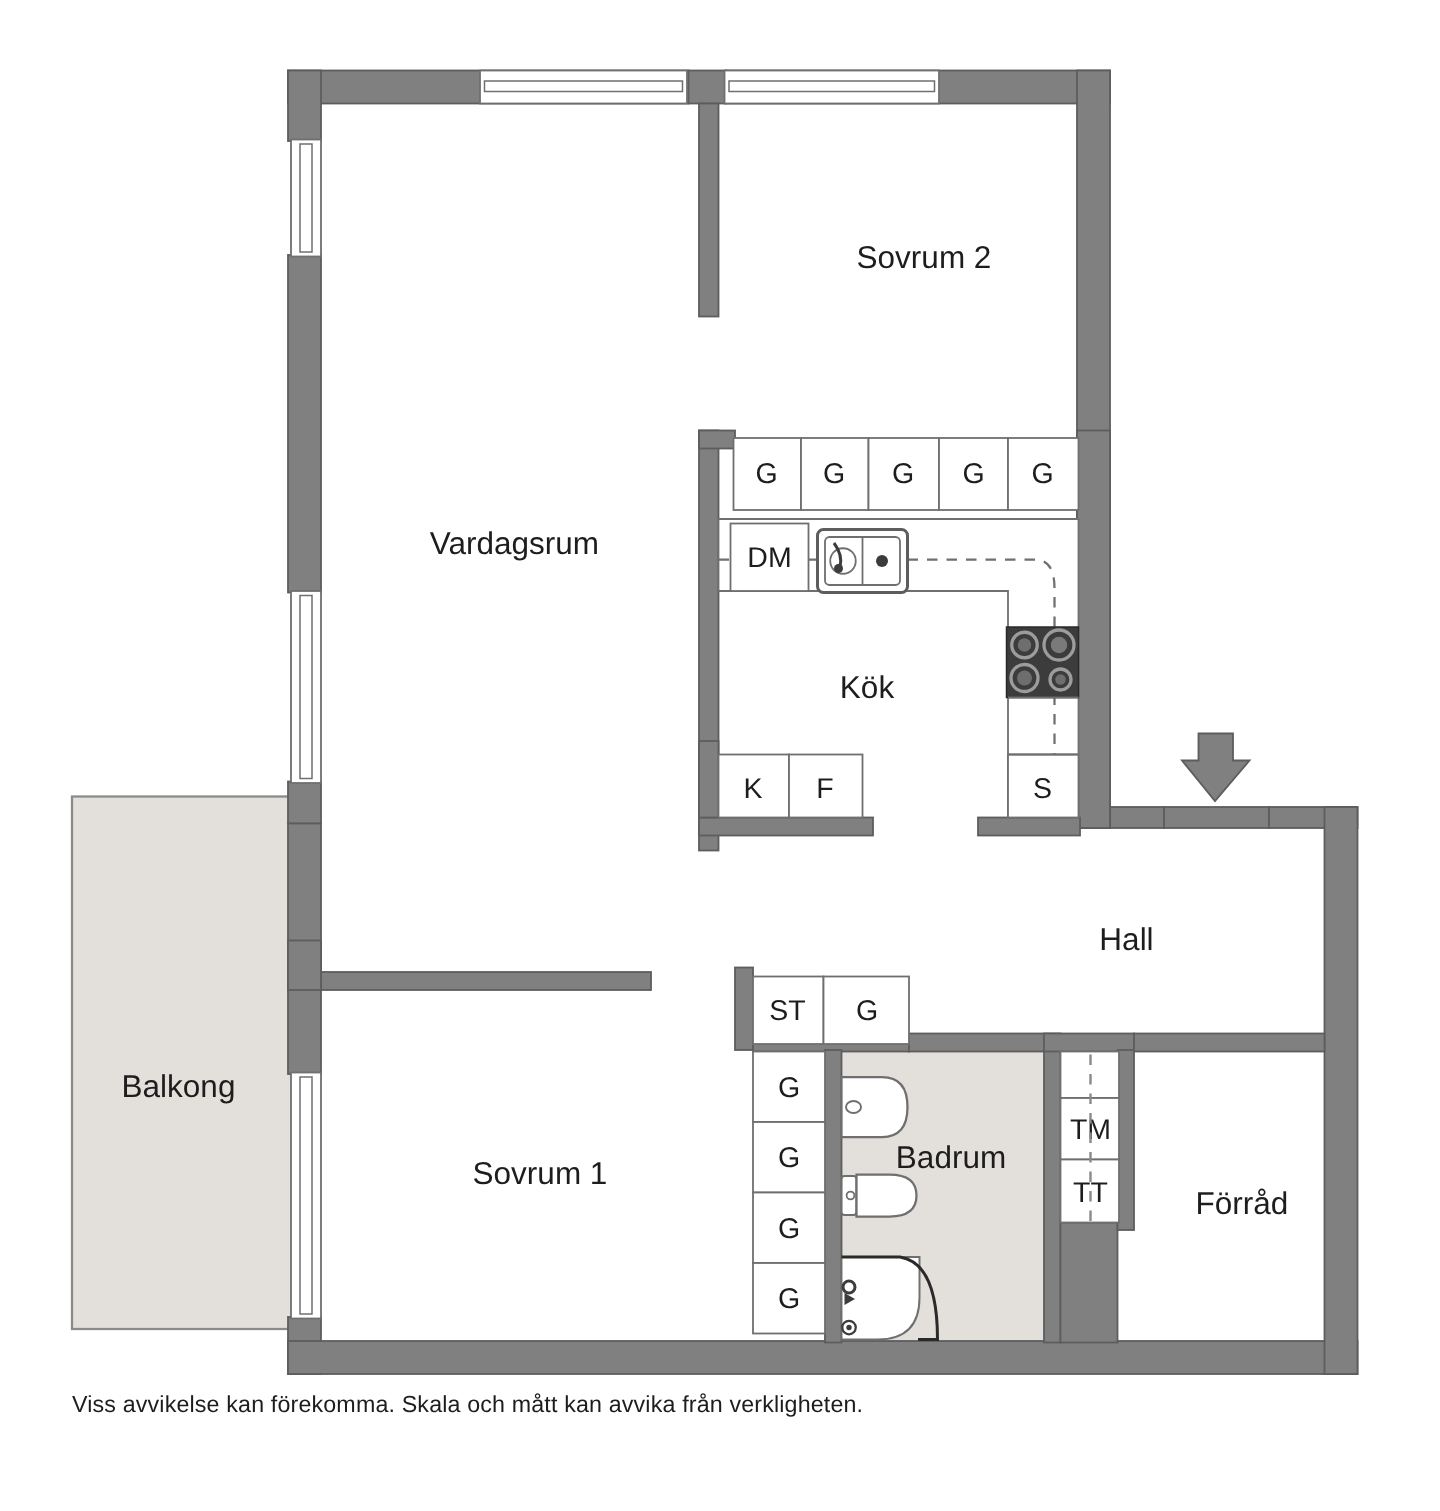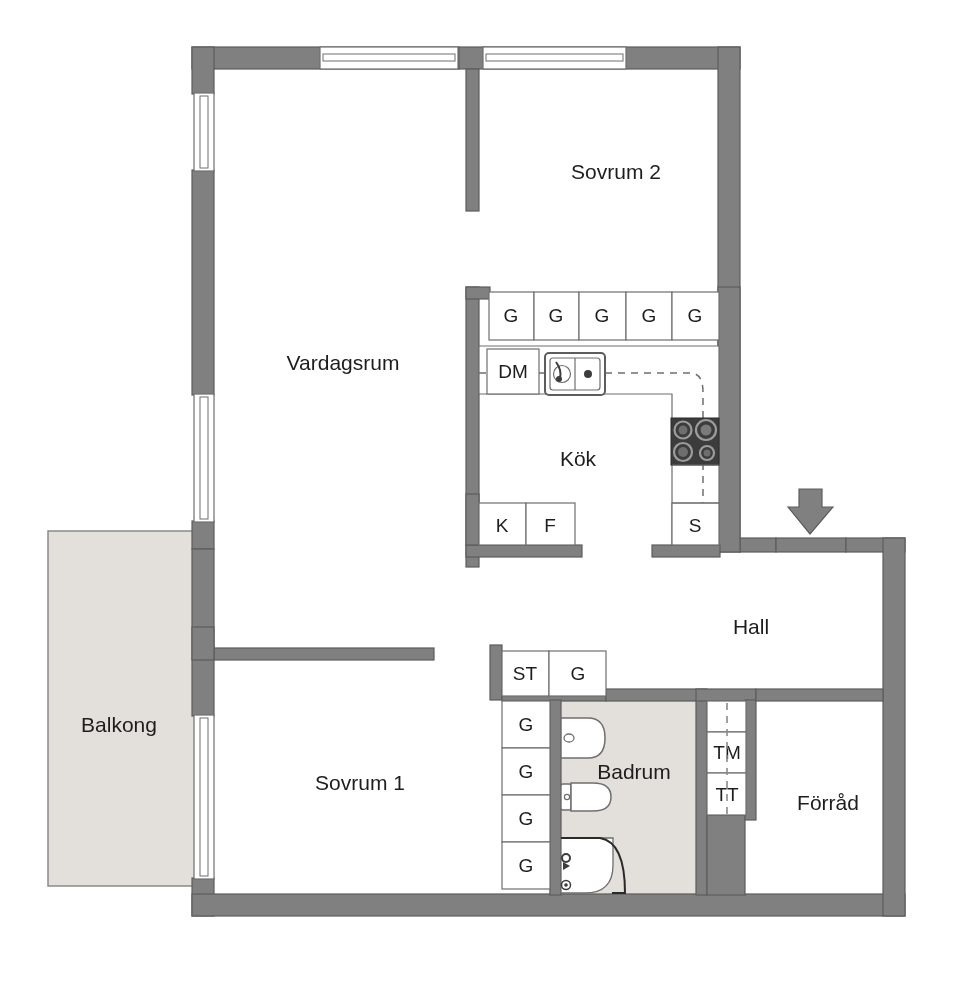--- a/index.html
+++ b/index.html
@@ -293,14 +293,15 @@
       <text class="room-label" x="578" y="460">Kök</text>
       <text class="room-label" x="751" y="628">Hall</text>
       <text class="room-label" x="634" y="773">Badrum</text>
       <text class="room-label" x="828" y="804">Förråd</text>
       <text class="room-label" x="360" y="784">Sovrum 1</text>
       <text class="room-label" x="119" y="726">Balkong</text>
     </g>
 
   </svg>
 
+  <div class="caption">Viss avvikelse kan förekomma. Skala och mått kan avvika från verkligheten.</div>
 
 </div>
 
 </body></html>

